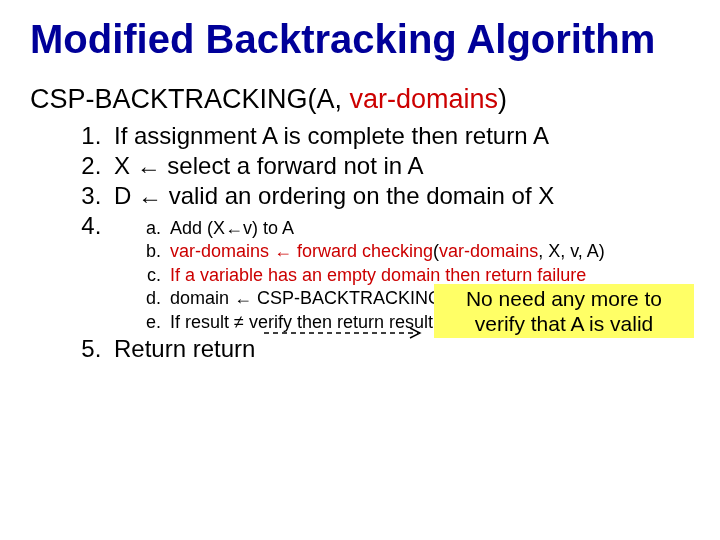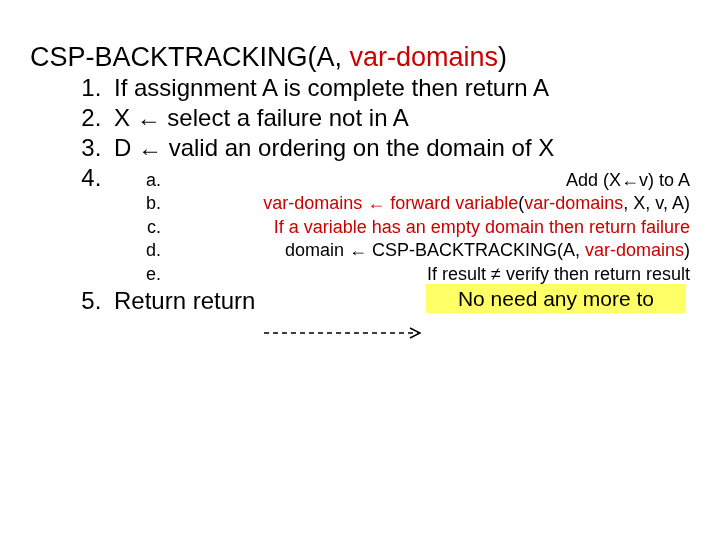--- a/index.html
+++ b/index.html
@@ -22,20 +22,21 @@
   }
   .title {
     color: #000099;
     font-size: 40px;
     font-weight: bold;
     line-height: 1.05;
   }
   .fn-line {
     font-size: 27px;
     margin-top: 24px;
+    margin-bottom: 6px;
   }
   .red { color: #cc0000; }
   .red-arg { color: #cc0000; }
   ol.steps {
     list-style: decimal;
     margin: 0 0 12px 78px;
     padding: 0;
   }
   ol.steps > li {
     font-size: 24px;
@@ -44,29 +45,28 @@
   }
   .sub {
     margin: 0 0 0 52px;
     padding: 0;
     list-style: lower-alpha;
   }
   .sub > li {
     font-size: 18px;
     line-height: 1.3;
     padding-left: 4px;
-    text-align: right;
   }
   .sub .red { color: #cc0000; }
   .larrow {
     display: inline-block;
   }
   .callout {
     position: absolute;
-    right: 34px;
+    right: 26px;
     top: 284px;
     width: 260px;
     background: #ffff66;
     font-size: 21px;
     line-height: 1.2;
     text-align: center;
     padding: 2px 4px;
     box-sizing: border-box;
   }
   svg.dash-arrow {
@@ -74,54 +74,56 @@
     left: 262px;
     top: 326px;
     width: 168px;
     height: 14px;
   }
 </style>
 </head>
 <body>
 
 <div class="slide">
+  <div class="title">Modified Backtracking Algorithm</div>
 
   <div class="fn-line">
     <span>CSP-BACKTRACKING(A, </span><span class="red-arg">var-domains</span><span>)</span>
   </div>
 
   <ol class="steps">
     <li>If assignment A is complete then return A</li>
     <li>
-      <span>X </span><span class="larrow">←</span><span> select a failure not in A</span>
+      <span>X </span><span class="larrow">←</span><span> select a forward not in A</span>
     </li>
     <li>
       <span>D </span><span class="larrow">←</span><span> valid an ordering on the domain of X</span>
     </li>
     <li>
       <ol class="sub">
         <li>
           <span>Add (X</span><span class="larrow">←</span><span>v) to A</span>
         </li>
         <li>
-          <span class="red">var-domains ← forward variable</span><span>(</span><span class="red">var-domains</span><span>, X, v, A)</span>
+          <span class="red">var-domains ← forward checking</span><span>(</span><span class="red">var-domains</span><span>, X, v, A)</span>
         </li>
         <li>
           <span class="red">If a variable has an empty domain then return failure</span>
         </li>
         <li>
           <span>domain </span><span class="larrow">←</span><span> CSP-BACKTRACKING(A, </span><span class="red">var-domains</span><span>)</span>
         </li>
         <li>If result ≠ verify then return result</li>
       </ol>
     </li>
     <li>Return return</li>
   </ol>
 
   <div class="callout">
     <span>No need any more to</span><br>
+    <span>verify that A is valid</span>
   </div>
 
   <svg class="dash-arrow" viewBox="0 0 168 14">
     <line x1="2" y1="7" x2="156" y2="7" stroke="#000000" stroke-width="1.4" stroke-dasharray="5,4"></line>
     <polyline points="148,2 158,7 148,12" fill="none" stroke="#000000" stroke-width="1.4"></polyline>
   </svg>
 </div>
 
 </body></html>

